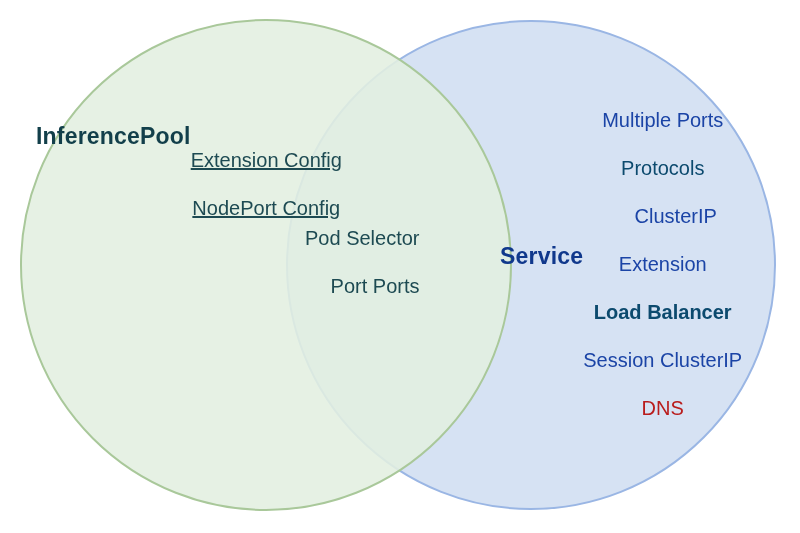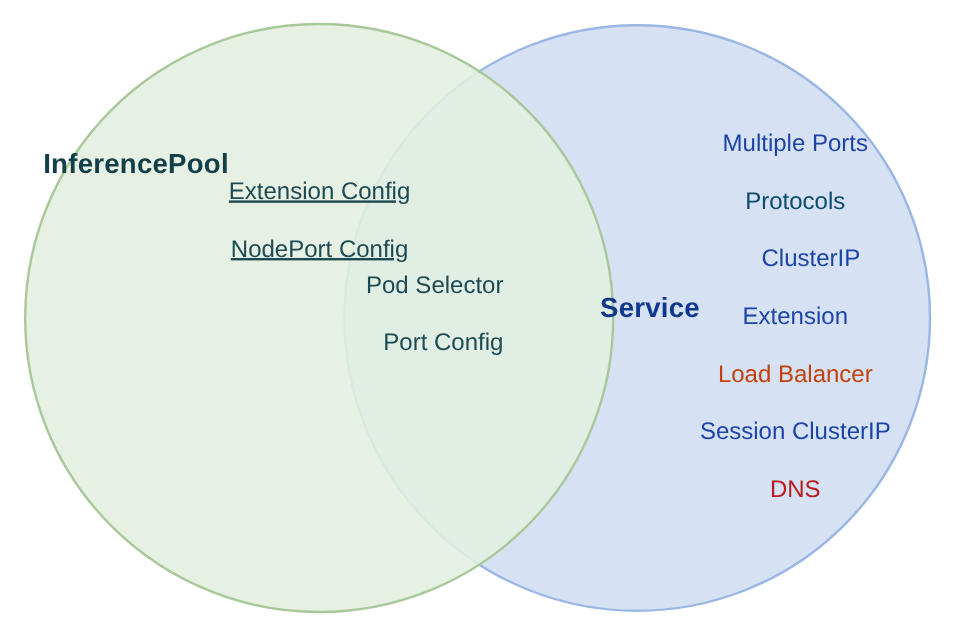--- a/index.html
+++ b/index.html
@@ -124,31 +124,31 @@
       <div class="set-title" style="color: rgb(18, 63, 74);">InferencePool</div>
       <div class="items">
         <div class="item" style="color: rgb(29, 74, 82);">Extension Config</div>
         <div class="item" style="color: rgb(29, 74, 82);">NodePort Config</div>
       </div>
     </div>
 
     <div class="col" id="center-column">
       <div class="items">
         <div class="item" style="color: rgb(29, 74, 82);">Pod Selector</div>
-        <div class="item" style="color: rgb(29, 74, 82);">Port Config</div>
+        <div class="item" style="color: rgb(29, 74, 82);">Port Ports</div>
       </div>
     </div>
 
     <div class="col" id="right-column">
       <div class="set-title" style="color: rgb(16, 56, 140);">Service</div>
       <div class="items">
         <div class="item" style="color: rgb(27, 68, 166);">Multiple Ports</div>
         <div class="item" style="color: #0c4a6e;">Protocols</div>
         <div class="item" style="color: rgb(27, 68, 166); margin-left: 26px;">ClusterIP</div>
         <div class="item" style="color: rgb(27, 68, 166);">Extension</div>
-        <div class="item" style="color: #c2410c;">Load Balancer</div>
+        <div class="item" style="color: #0c4a6e; font-weight: bold;">Load Balancer</div>
         <div class="item" style="color: rgb(27, 68, 166);">Session ClusterIP</div>
         <div class="item" style="color: #b91c1c;">DNS</div>
       </div>
     </div>
 
   </div>
 </div>
 
 </body></html>

